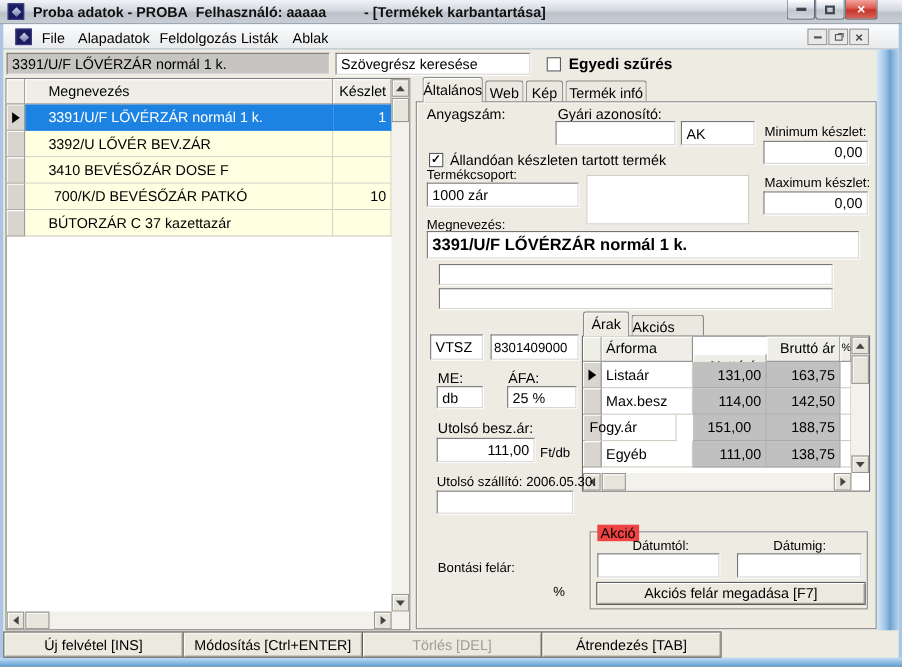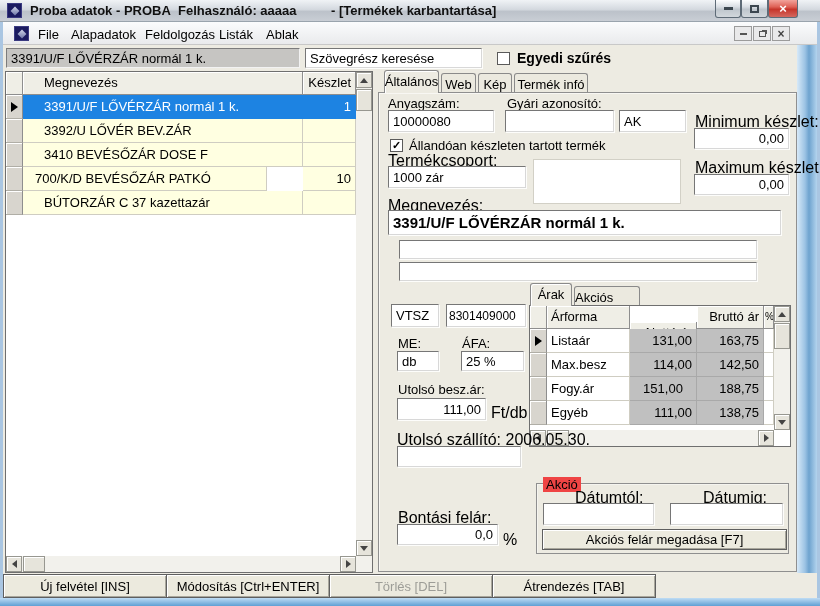--- a/index.html
+++ b/index.html
@@ -55,21 +55,21 @@
   #client { position:absolute; left:3px; top:45px; width:814px; height:553px; background:#edebe2; }
   .right-border {
     position:absolute; left:797px; top:45px; width:20px; height:528px;
     background:linear-gradient(90deg,#d7e9f8,#9cc3e4 40%,#6ea3cf 60%,#b4d4ee);
   }
   .bottom-border { position:absolute; left:0; top:598px; width:820px; height:8px;
     background:linear-gradient(#bfdcf4,#5f9fd4); }
 
   
   .lbl { position:absolute; font-size:13px; color:#000; white-space:nowrap; }
-  .lbl12 { font-size:16px; }
+  .lbl12 { font-size:12px; }
   .tin {
     position:absolute; background:#fff; font:13px "Liberation Sans",sans-serif; color:#000;
     border:1px solid #767676; border-bottom-color:#d8d8d8; border-right-color:#d8d8d8;
     box-shadow:1px 1px 0 #fdfdfb; padding:0 4px; outline:none;
   }
   .tin.ralign { text-align:right; }
   .sunkenbox {
     position:absolute; background:#fff; border:1px solid #767676;
     border-bottom-color:#d8d8d8; border-right-color:#d8d8d8; box-shadow:1px 1px 0 #fdfdfb;
   }
@@ -197,21 +197,21 @@
     </div>
 
     <div>
       <div class="gcell gind" style="left:0; top:71px; width:17px; height:24px;"></div>
       <div class="gcell gdata" style="left:17px; top:71px; width:280px; height:24px; padding-left:21px; background:#ffffe1;">3410 BEVÉSŐZÁR DOSE F</div>
       <div class="gcell gdata" style="left:297px; top:71px; width:53px; height:24px; text-align:right; background:#ffffe1;"></div>
     </div>
 
     <div>
       <div class="gcell gind" style="left:0; top:95px; width:17px; height:24px;"></div>
-      <div class="gcell gdata" style="left:17px; top:95px; width:244px; height:24px; padding-left:12px; background:#ffffe1;">700/K/D BEVÉSŐZÁR PATKÓ</div>
+      <div class="gcell gdata" style="left:17px; top:95px; width:280px; height:24px; padding-left:26px; background:#ffffe1;">700/K/D BEVÉSŐZÁR PATKÓ</div>
       <div class="gcell gdata" style="left:297px; top:95px; width:53px; height:24px; text-align:right; background:#ffffe1;">10</div>
     </div>
 
     <div>
       <div class="gcell gind" style="left:0; top:119px; width:17px; height:24px;"></div>
       <div class="gcell gdata" style="left:17px; top:119px; width:280px; height:24px; padding-left:21px; background:#ffffe1;">BÚTORZÁR C 37 kazettazár</div>
       <div class="gcell gdata" style="left:297px; top:119px; width:53px; height:24px; text-align:right; background:#ffffe1;"></div>
     </div>
 
     <div class="sb" style="left:350px; top:0; width:16px; height:484px;">
@@ -235,21 +235,20 @@
     </div>
   </div>
 
   <div class="tab active" style="left:384px; top:70px; width:55px; height:23px;">Általános</div>
   <div class="tab" style="left:441px; top:73px; width:35px; height:20px;">Web</div>
   <div class="tab" style="left:478px; top:73px; width:34px; height:20px;">Kép</div>
   <div class="tab" style="left:514px; top:73px; width:74px; height:20px;">Termék infó</div>
   <div class="tabpage" style="left:378px; top:92px; width:419px; height:480px;"></div>
 
   <span class="lbl" style="left:388px; top:96px;">Anyagszám:</span>
-  <input class="tin" style="left: 388px; top: 110px; width: 106px; height: 22px;" value="10000080">
   <span class="lbl" style="left:507px; top:96px;">Gyári azonosító:</span>
   <input class="tin" style="left: 505px; top: 110px; width: 109px; height: 22px;" value="">
   <span class="lbl" style="left:621px; top:112px;">Hely:</span>
   <input class="tin" style="left: 619px; top: 110px; width: 67px; height: 22px;" value="AK">
   <span class="lbl lbl12" style="left:695px; top:113px;">Minimum készlet:</span>
   <input class="tin ralign" style="left: 694px; top: 128px; width: 95px; height: 21px;" value="0,00">
 
   <span class="checkbox checked" style="left:390px; top:139px;"></span>
   <span class="lbl" style="left:409px; top:138px;">Állandóan készleten tartott termék</span>
 
@@ -290,21 +289,21 @@
     <div>
       <div class="gcell gind" style="left:0; top:47px; width:17px; height:24px;"></div>
       <div class="gcell gdata" style="left:17px; top:47px; width:83px; height:24px;">Max.besz</div>
       <div class="gcell gdata" style="left:100px; top:47px; width:67px; height:24px; text-align:right; background:#c0c0c0; border-color:#a9a9a9;">114,00</div>
       <div class="gcell gdata" style="left:167px; top:47px; width:67px; height:24px; text-align:right; background:#c0c0c0; border-color:#a9a9a9;">142,50</div>
       <div class="gcell gdata" style="left:234px; top:47px; width:10px; height:24px;"></div>
     </div>
 
     <div>
       <div class="gcell gind" style="left:0; top:71px; width:17px; height:24px;"></div>
-      <div class="gcell gdata" style="left:17px; top:71px; width:83px; height:24px;">Fogy.ár</div>
+      <div class="gcell gdata" style="left:2px; top:71px; width:83px; height:24px;">Fogy.ár</div>
       <div class="gcell gdata" style="left:100px; top:71px; width:67px; height:24px; text-align:center; background:#c0c0c0; border-color:#a9a9a9;">151,00</div>
       <div class="gcell gdata" style="left:167px; top:71px; width:67px; height:24px; text-align:right; background:#c0c0c0; border-color:#a9a9a9;">188,75</div>
       <div class="gcell gdata" style="left:234px; top:71px; width:10px; height:24px;"></div>
     </div>
 
     <div>
       <div class="gcell gind" style="left:0; top:95px; width:17px; height:24px;"></div>
       <div class="gcell gdata" style="left:17px; top:95px; width:83px; height:24px;">Egyéb</div>
       <div class="gcell gdata" style="left:100px; top:95px; width:67px; height:24px; text-align:right; background:#c0c0c0; border-color:#a9a9a9;">111,00</div>
       <div class="gcell gdata" style="left:167px; top:95px; width:67px; height:24px; text-align:right; background:#c0c0c0; border-color:#a9a9a9;">138,75</div>
@@ -337,21 +336,20 @@
   <input class="tin" style="left: 461px; top: 351px; width: 63px; height: 20px;" value="25 %">
 
   <span class="lbl" style="left:398px; top:382px;">Utolsó besz.ár:</span>
   <input class="tin ralign" style="left: 397px; top: 398px; width: 89px; height: 22px;" value="111,00">
   <span class="lbl lbl12" style="left:491px; top:404px;">Ft/db</span>
 
   <span class="lbl lbl12" style="left:397px; top:431px;">Utolsó szállító: 2006.05.30.</span>
   <input class="tin" style="left: 397px; top: 446px; width: 124px; height: 21px;" value="">
 
   <span class="lbl lbl12" style="left:398px; top:509px;">Bontási felár:</span>
-  <input class="tin ralign" style="left: 397px; top: 524px; width: 101px; height: 21px;" value="0,0">
   <span class="lbl lbl12" style="left:503px; top:531px;">%</span>
 
   <div class="groupbox" style="left:536px; top:483px; width:253px; height:71px;"></div>
   <span class="grouplabel" style="left:543px; top:477px;">Akció</span>
   <span class="lbl lbl12" style="left:575px; top:489px;">Dátumtól:</span>
   <span class="lbl lbl12" style="left:703px; top:489px;">Dátumig:</span>
   <input class="tin" style="left: 543px; top: 503px; width: 111px; height: 22px;" value="">
   <input class="tin" style="left: 670px; top: 503px; width: 113px; height: 22px;" value="">
   <div class="btn" style="left:542px; top:529px; width:245px; height:21px;">Akciós felár megadása [F7]</div>
 

